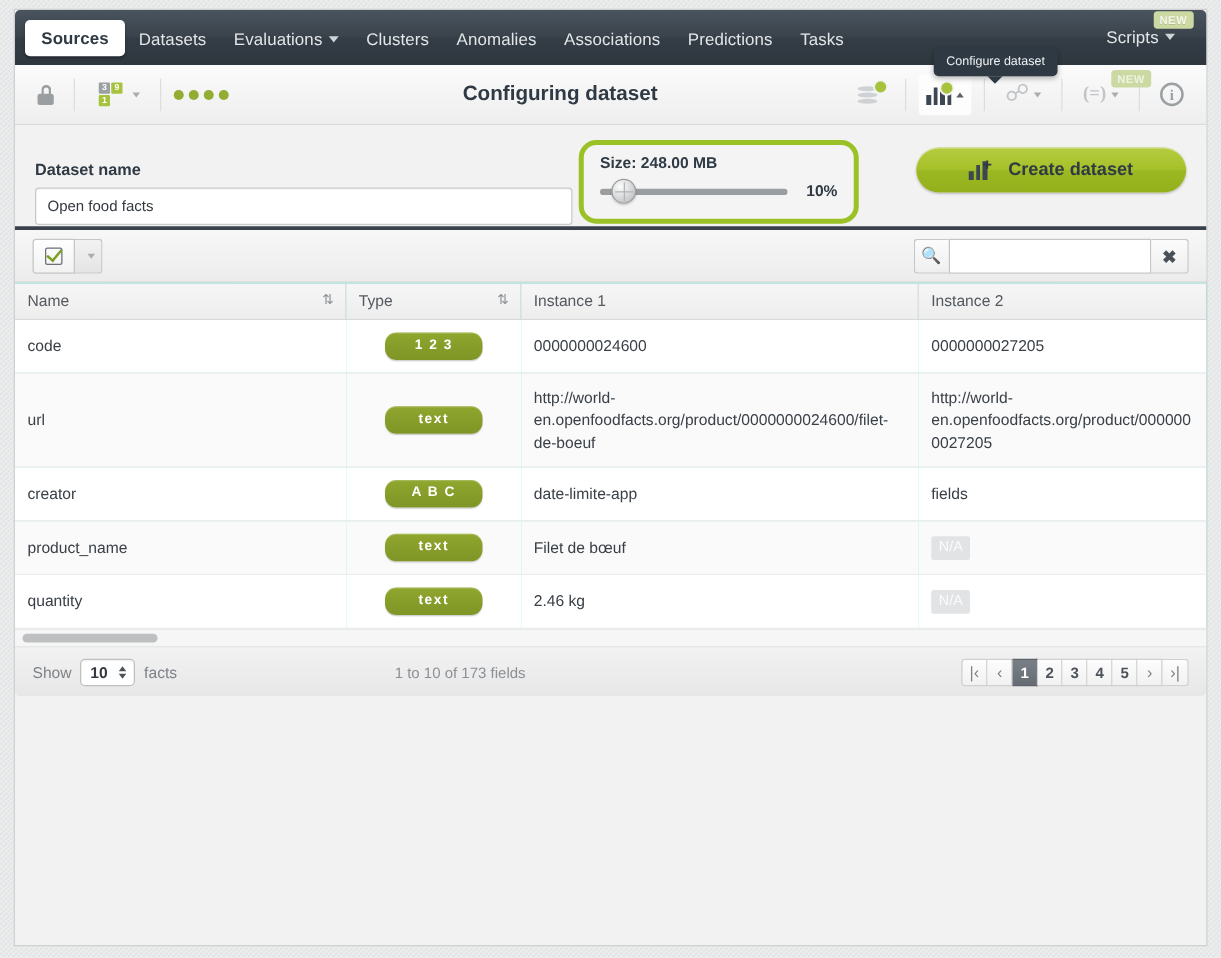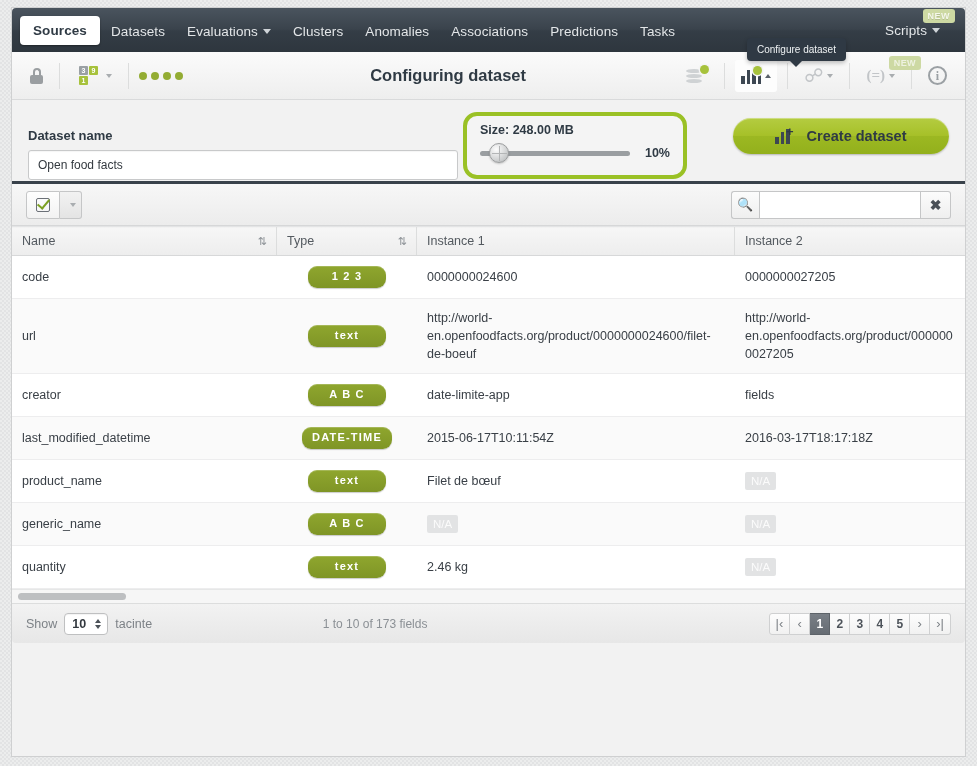--- a/index.html
+++ b/index.html
@@ -552,35 +552,23 @@
             <td>http://world-en.openfoodfacts.org/product/0000000024600/filet-de-boeuf</td>
             <td>http://world-en.openfoodfacts.org/product/0000000027205</td>
           </tr>
           <tr>
             <td>creator</td>
             <td class="typecell"><span class="typebadge">A B C</span></td>
             <td>date-limite-app</td>
             <td>fields</td>
           </tr>
           <tr>
-            <td>last_modified_datetime</td>
-            <td class="typecell"><span class="typebadge">DATE-TIME</span></td>
-            <td>2015-06-17T10:11:54Z</td>
-            <td>2016-03-17T18:17:18Z</td>
-          </tr>
-          <tr>
             <td>product_name</td>
             <td class="typecell"><span class="typebadge">text</span></td>
             <td>Filet de bœuf</td>
-            <td><span class="na">N/A</span></td>
-          </tr>
-          <tr>
-            <td>generic_name</td>
-            <td class="typecell"><span class="typebadge">A B C</span></td>
-            <td><span class="na">N/A</span></td>
             <td><span class="na">N/A</span></td>
           </tr>
           <tr>
             <td>quantity</td>
             <td class="typecell"><span class="typebadge">text</span></td>
             <td>2.46 kg</td>
             <td><span class="na">N/A</span></td>
           </tr>
         </tbody>
     </table>
@@ -593,21 +581,21 @@
   <div class="footer">
     <div class="show-grp">
       <span>Show</span>
       <div class="show-select">
         <span>10</span>
         <span class="spin">
           <i class="up"></i>
             <i class="dn"></i>
         </span>
       </div>
-      <span>tacinte</span>
+      <span>facts</span>
     </div>
     <div class="count">1 to 10 of 173 fields</div>
     <div class="pager" id="pager">
         <div class="pg nav">
           <span>|‹</span>
         </div>
         <div class="pg nav">
           <span>‹</span>
         </div>
         <div class="pg active">

